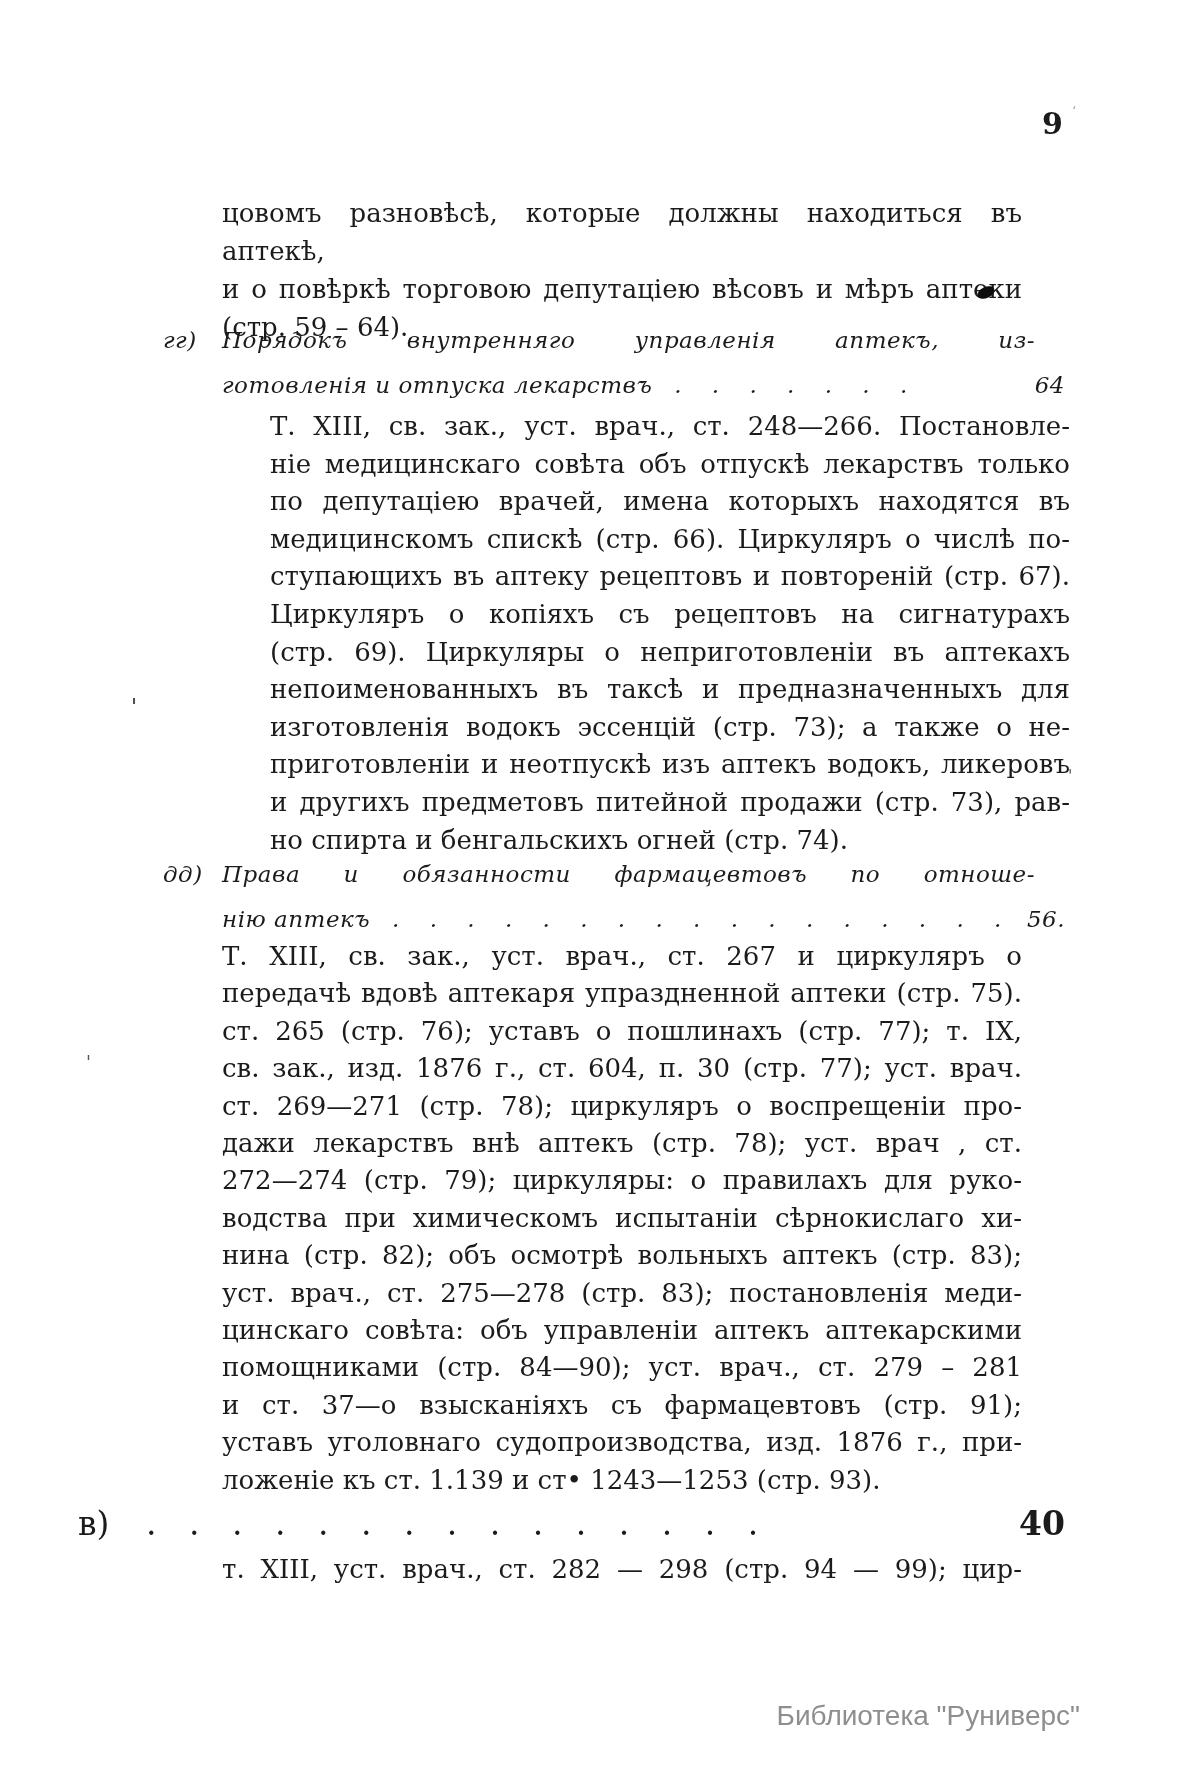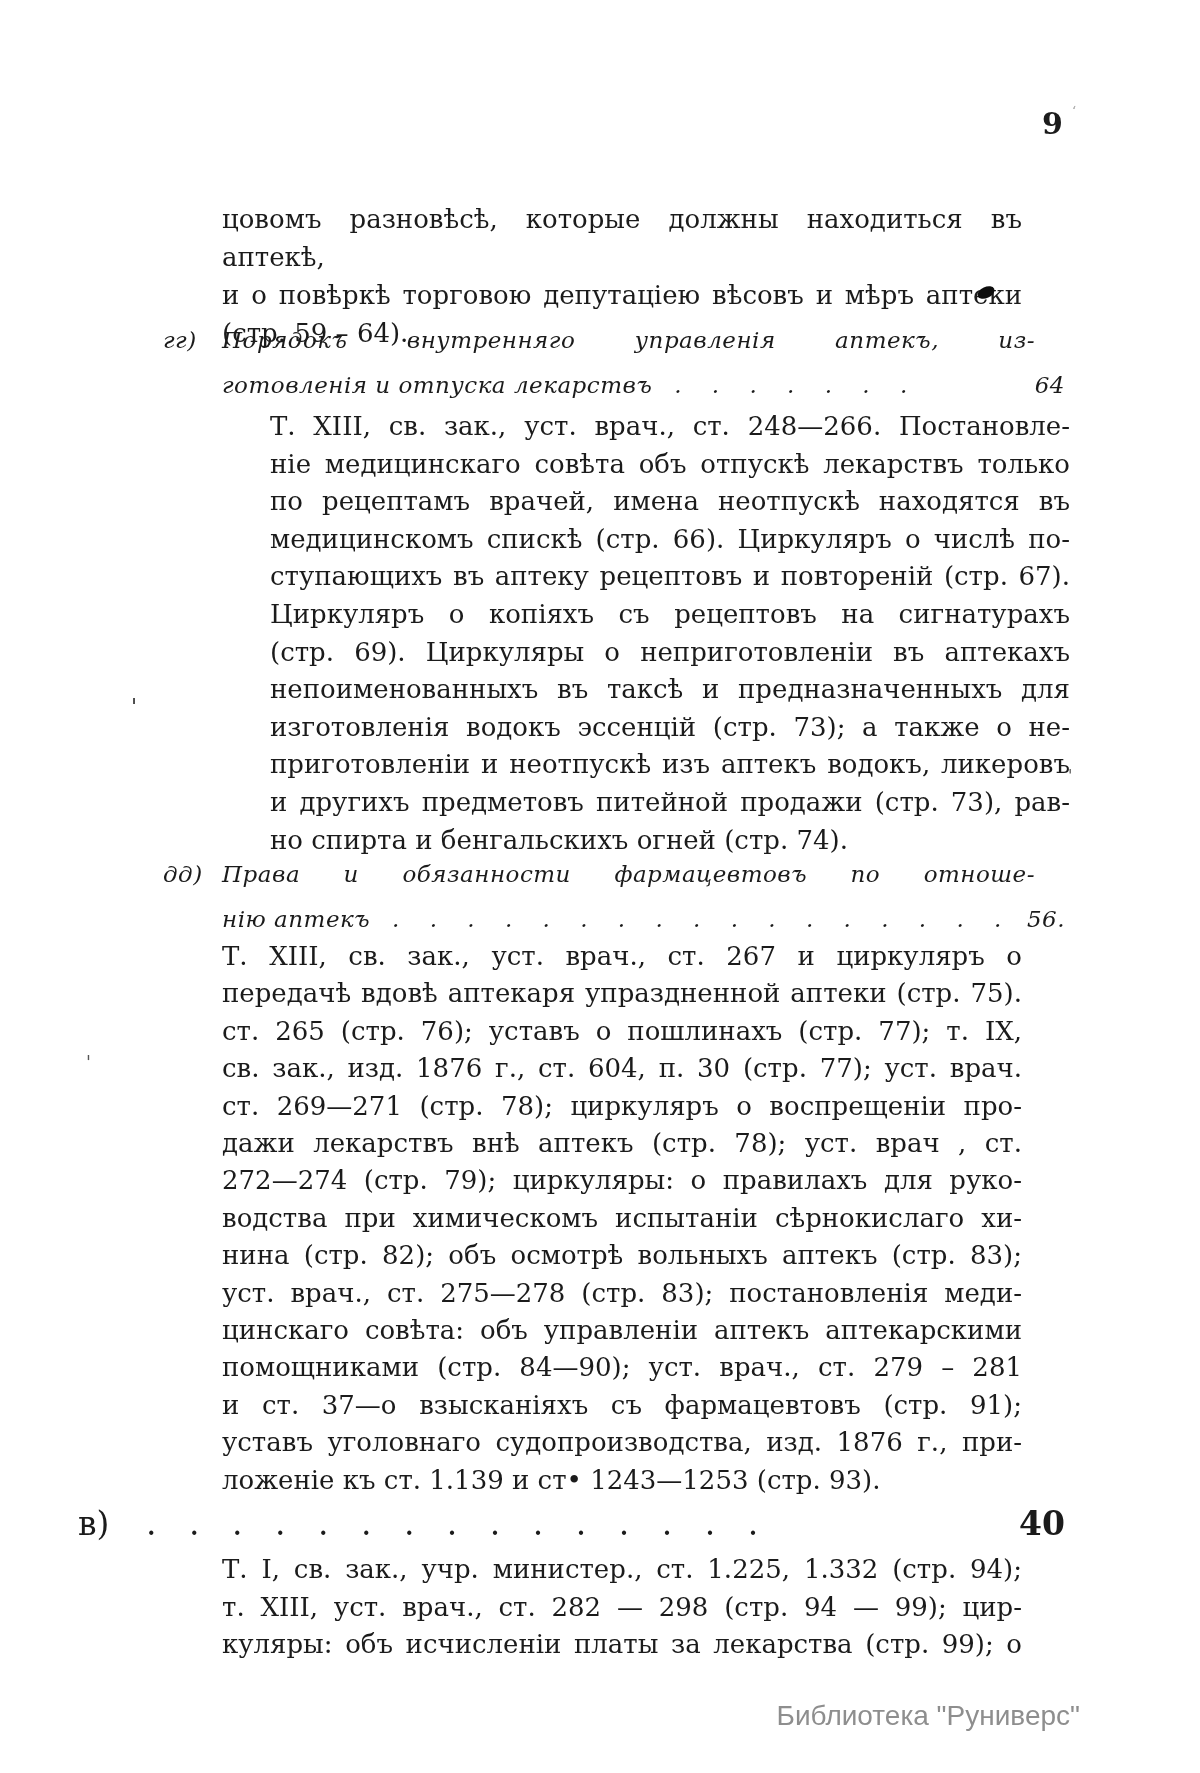--- a/index.html
+++ b/index.html
@@ -51,41 +51,41 @@
   .a4 { left:1072px; top:104px; font-size:13px; color:#999; }
 </style>
 </head>
 <body>
 
 <div class="page">
 
   <div class="pagenum">9</div>
   <span class="artifact a4">ʻ</span>
 
-  <div class="annot" style="top:200px; line-height:38px;">
+  <div class="annot" style="top:194px; line-height:38px;">
     <div class="ln">цовомъ разновѣсѣ, которые должны находиться въ аптекѣ,</div>
     <div class="ln">и о повѣркѣ торговою депутаціею вѣсовъ и мѣръ аптеки</div>
     <div class="ln short">(стр. 59 – 64).</div>
   </div>
 
   <div class="eh" style="top:318px;">
     <span class="lbl">гг)</span>
     <div class="l1">Порядокъ внутренняго управленія аптекъ, из-</div>
     <div class="l2">
       <span>готовленія и отпуска лекарствъ</span>
       <span class="dots">. . . . . . .</span>
       <span class="pref">64</span>
     </div>
   </div>
   <div class="blot"></div>
 
   <div class="annot" style="top:408px; line-height:37.6px;margin-left:48px;">
     <div class="ln">Т. XIII, св. зак., уст. врач., ст. 248—266. Постановле-</div>
     <div class="ln">ніе медицинскаго совѣта объ отпускѣ лекарствъ только</div>
-    <div class="ln">по рецептамъ врачей, имена неотпускѣ находятся въ</div>
+    <div class="ln">по депутаціею врачей, имена которыхъ находятся въ</div>
     <div class="ln">медицинскомъ спискѣ (стр. 66). Циркуляръ о числѣ по-</div>
     <div class="ln">ступающихъ въ аптеку рецептовъ и повтореній (стр. 67).</div>
     <div class="ln">Циркуляръ о копіяхъ съ рецептовъ на сигнатурахъ</div>
     <div class="ln">(стр. 69). Циркуляры о неприготовленіи въ аптекахъ</div>
     <div class="ln">непоименованныхъ въ таксѣ и предназначенныхъ для</div>
     <div class="ln">изготовленія водокъ эссенцій (стр. 73); а также о не-</div>
     <div class="ln">приготовленіи и неотпускѣ изъ аптекъ водокъ, ликеровъ</div>
     <div class="ln">и другихъ предметовъ питейной продажи (стр. 73), рав-</div>
     <div class="ln short">но спирта и бенгальскихъ огней (стр. 74).</div>
   </div>
@@ -123,20 +123,18 @@
 
   <span class="artifact a2">'</span>
 
   <div class="ehv" style="top:1500px;">
     <span class="lbl">в)</span>
     <span class="dots">. . . . . . . . . . . . . . .</span>
     <span class="pref">40</span>
   </div>
 
   <div class="annot" style="top:1551px; line-height:37.6px;">
-    <div class="ln">Т. I, св. зак., учр. министер., ст. 1.225, 1.332 (стр. 94);</div>
     <div class="ln">т. XIII, уст. врач., ст. 282 — 298 (стр. 94 — 99); цир-</div>
-    <div class="ln">куляры: объ исчисленіи платы за лекарства (стр. 99); о</div>
   </div>
 
   <div class="watermark">Библиотека "Руниверс"</div>
 
 </div>
 
 </body></html>

